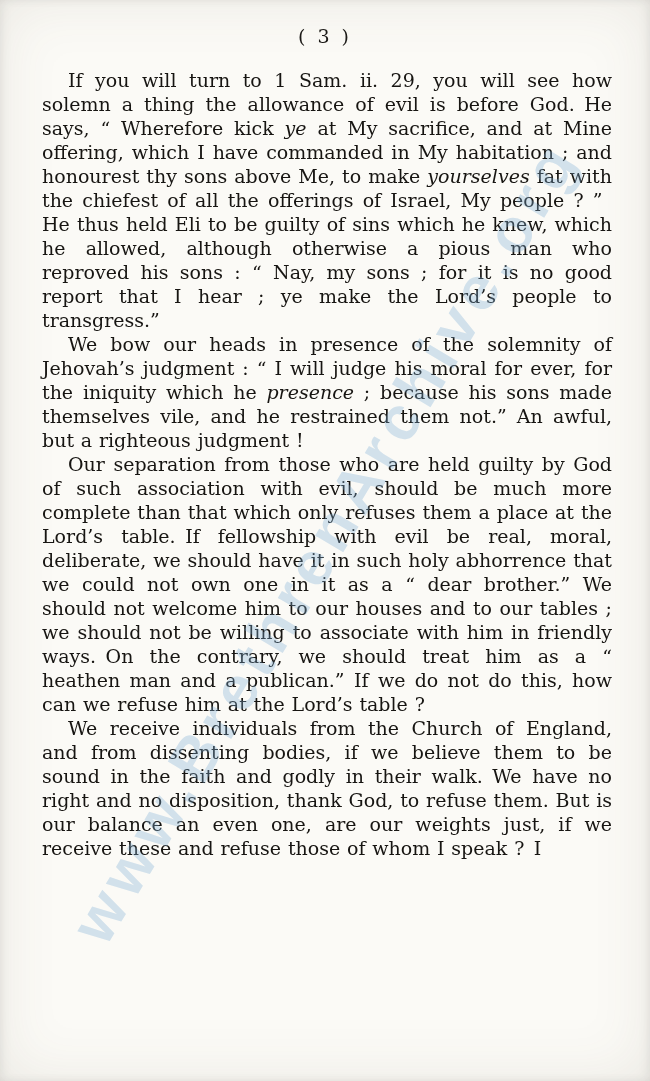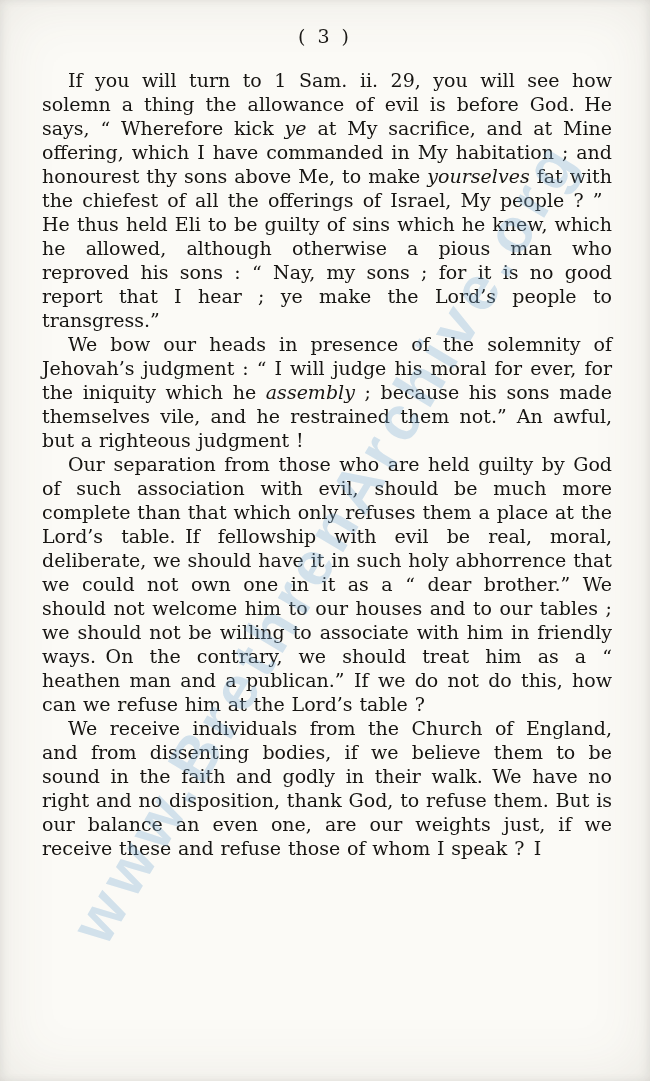--- a/index.html
+++ b/index.html
@@ -51,17 +51,17 @@
   }
 </style>
 </head>
 <body>
 
 <div class="page">
   <div class="watermark" style="color: rgb(125, 174, 214);">www.BrethrenArchive.org</div>
   <header class="page-header">(  3  )</header>
   <main class="page-body">
       <p class="para indent"><span>If you will turn to 1 Sam. ii. 29, you will see how solemn a thing the allowance of evil is before God. He says, “ Wherefore kick </span><i>ye</i><span> at My sacrifice, and at Mine offering, which I have commanded in My habitation ; and honourest thy sons above Me, to make </span><i>yourselves</i><span> fat with the chiefest of all the offerings of Israel, My people ? ” He thus held Eli to be guilty of sins which he knew, which he allowed, although otherwise a pious man who reproved his sons :  “ Nay, my sons ; for it is no good report that I hear ;  ye make the Lord’s people to transgress.”</span></p>
-      <p class="para indent"><span>We bow our heads in presence of the solemnity of Jehovah’s judgment :  “ I will judge his moral for ever, for the iniquity which he </span><i>assembly</i><span> ;  because his sons made themselves vile, and he restrained them not.” An awful, but a righteous judgment !</span></p>
+      <p class="para indent"><span>We bow our heads in presence of the solemnity of Jehovah’s judgment :  “ I will judge his moral for ever, for the iniquity which he </span><i>presence</i><span> ;  because his sons made themselves vile, and he restrained them not.” An awful, but a righteous judgment !</span></p>
       <p class="para indent"><span>Our separation from those who are held guilty by God of such association with evil, should be much more complete than that which only refuses them a place at the Lord’s table. If fellowship with evil be real, moral, deliberate, we should have it in such holy abhorrence that we could not own one in it as a “ dear brother.” We should not welcome him to our houses and to our tables ; we should not be willing to associate with him in friendly ways. On the contrary, we should treat him as a “ heathen man and a publican.” If we do not do this, how can we refuse him at the Lord’s table ?</span></p>
       <p class="para indent"><span>We receive individuals from the Church of England, and from dissenting bodies, if we believe them to be sound in the faith and godly in their walk. We have no right and no disposition, thank God, to refuse them. But is our balance an even one, are our  weights just, if we receive these and refuse those of whom I speak ? I</span></p>
     </main>
 </div>
 
 </body></html>

